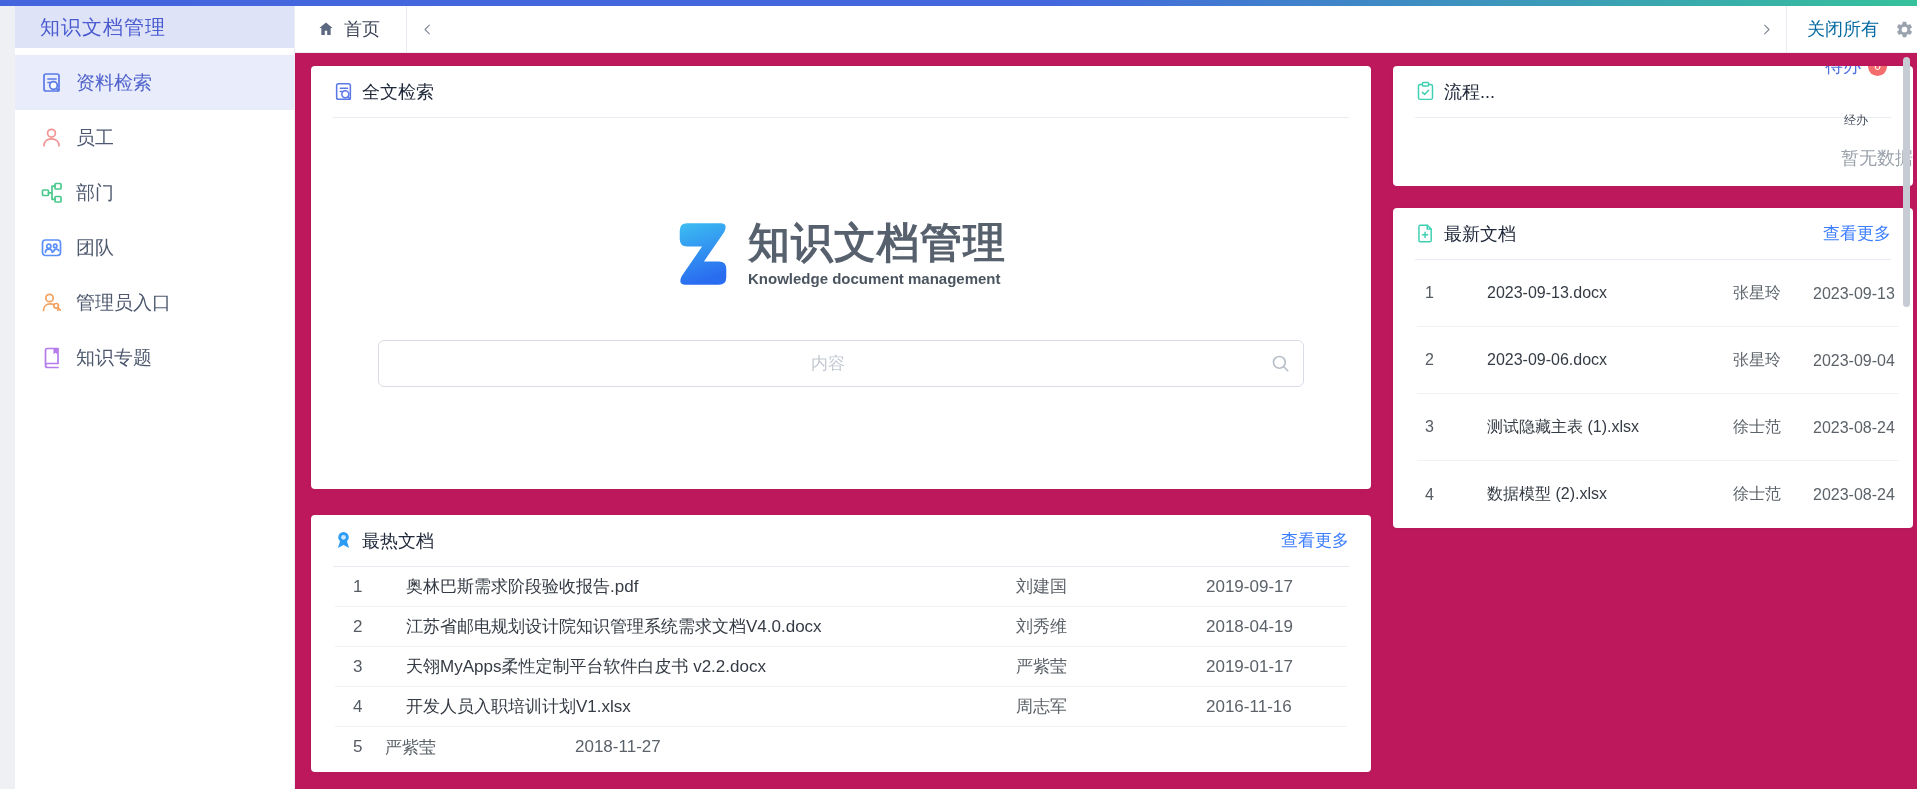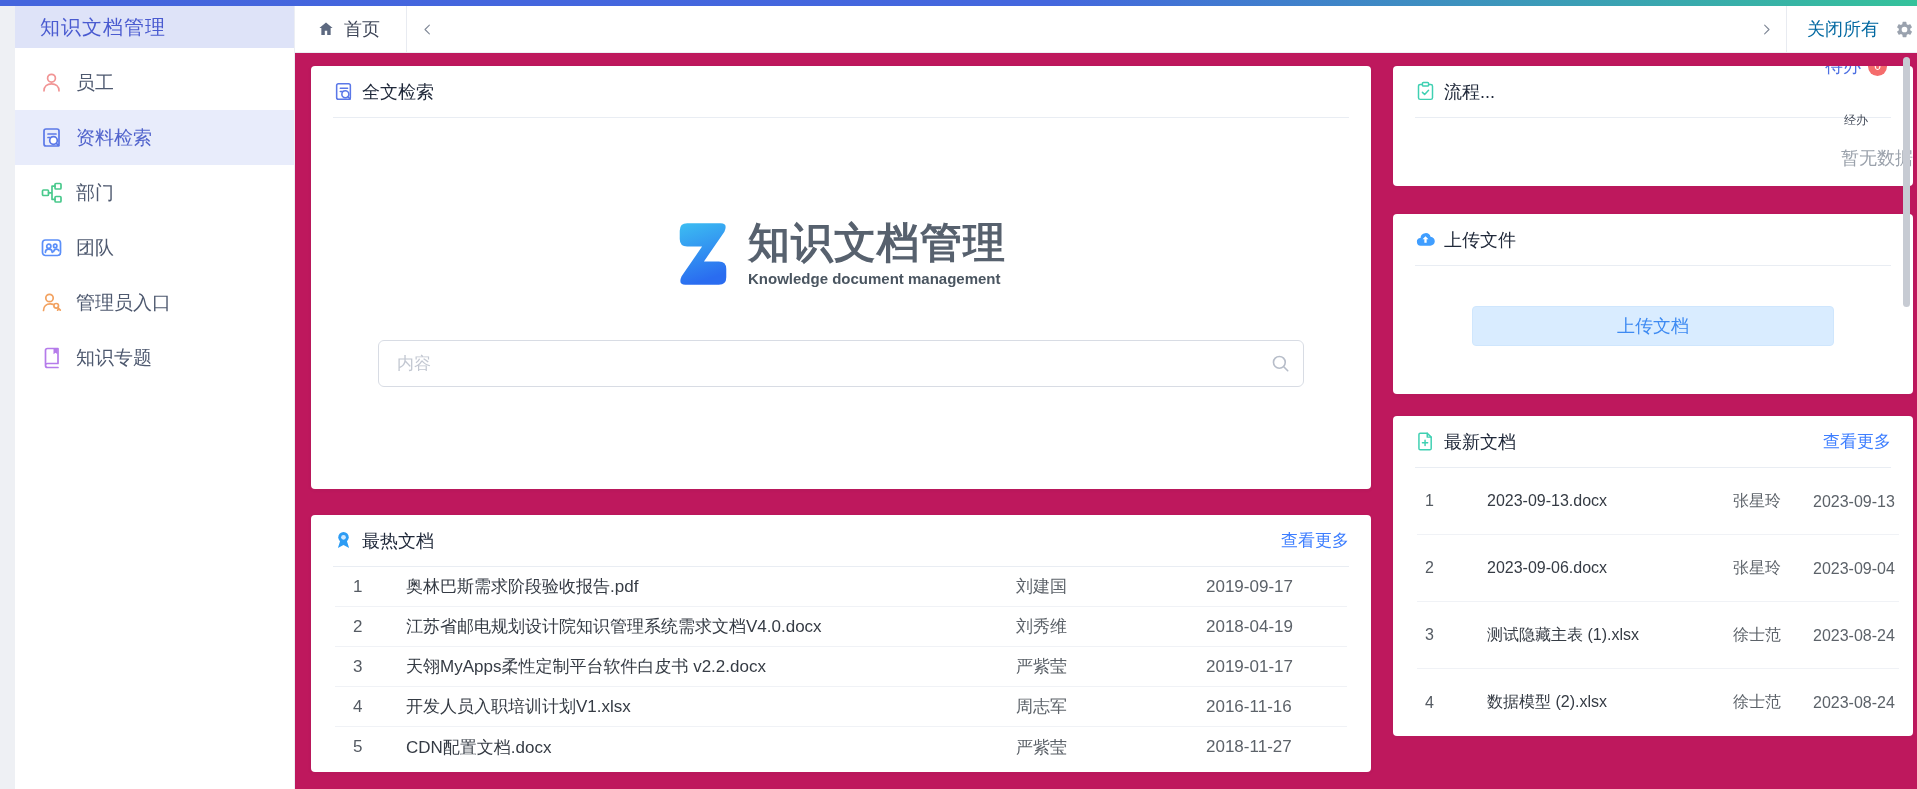--- a/index.html
+++ b/index.html
@@ -47,21 +47,21 @@
 
   
   .card-search { height: 423px; }
   .logo-wrap { margin-top: 100px; display: flex; justify-content: center; align-items: center; gap: 18px; }
   .logo-z { width: 54px; height: 72px; }
   .brand-cn { font-size: 42px; font-weight: 700; color: #57616e; line-height: 1.05; letter-spacing: 1px; }
   .brand-en { font-size: 15px; font-weight: 700; color: #4a5560; margin-top: 5px; }
   .search-row { margin: 50px auto 0; width: 926px; position: relative; }
   .search-input { width: 100%; height: 47px; border: 1px solid #d8dce4; border-radius: 6px;
     font-size: 17px; padding: 0 44px 0 18px; color: #333; outline: none;
-    font-family: "Liberation Sans", "DejaVu Sans", sans-serif; }
+    font-family: "Liberation Sans", "DejaVu Sans", sans-serif; text-align: center; }
   .search-input::placeholder { color: #c2c7d1; }
   .search-glass { position: absolute; right: 14px; top: 14px; width: 19px; height: 19px; cursor: pointer; }
 
   
   .card-hot { height: 257px; margin-top: 26px; }
   .hrow { height: 40px; display: flex; align-items: center; margin: 0 24px; font-size: 17px;
     border-bottom: 1px solid #f0f2f6; cursor: pointer; }
   .hrow:last-child { border-bottom: none; }
   .h-no { width: 50px; padding-left: 18px; color: #555b63; }
   .h-title { flex: 1; padding-left: 21px; color: #353b44; white-space: nowrap; overflow: hidden; }
@@ -103,40 +103,40 @@
 <body>
 
 <div class="accent-bar"></div>
 
 <div class="app">
 
   <aside class="sidebar">
     <div class="side-title">知识文档管理</div>
     <nav class="side-menu">
 
-      <div class="side-item">
-        <svg viewBox="0 0 23 23">
-          <g class="icon-stroke" stroke="#f19494">
-            <circle cx="11.5" cy="7.2" r="3.9"></circle>
-            <path d="M4 19.8 c0-4.6 3.3-7 7.5-7 s7.5 2.4 7.5 7"></path>
-          </g>
-        </svg>
-        <span class="side-label">员工</span>
-      </div>
-
       <div class="side-item active">
         <svg viewBox="0 0 23 23">
           <g class="icon-stroke" stroke="#5b78e8">
             <rect x="4" y="3" width="15" height="17" rx="2"></rect>
             <path d="M8 8 h8 M8 11.5 h4"></path>
             <circle cx="13.5" cy="14.5" r="3.8" fill="#fff"></circle>
             <path d="M16.3 17.3 L18.9 19.7"></path>
           </g>
         </svg>
         <span class="side-label">资料检索</span>
+      </div>
+
+      <div class="side-item">
+        <svg viewBox="0 0 23 23">
+          <g class="icon-stroke" stroke="#f19494">
+            <circle cx="11.5" cy="7.2" r="3.9"></circle>
+            <path d="M4 19.8 c0-4.6 3.3-7 7.5-7 s7.5 2.4 7.5 7"></path>
+          </g>
+        </svg>
+        <span class="side-label">员工</span>
       </div>
 
       <div class="side-item">
         <svg viewBox="0 0 23 23">
           <g class="icon-stroke" stroke="#49c98c">
             <rect x="2.5" y="9" width="6" height="5.5" rx="1"></rect>
             <rect x="15" y="2.5" width="6" height="5.5" rx="1"></rect>
             <rect x="15" y="15.5" width="6" height="5.5" rx="1"></rect>
             <path d="M8.5 11.8 h3.5 M12 11.8 V5.2 h3 M12 11.8 v6.5 h3"></path>
           </g>
@@ -287,21 +287,20 @@
 
               <div class="hrow">
                 <span class="h-no">4</span>
                 <span class="h-title">开发人员入职培训计划V1.xlsx</span>
                 <span class="h-author">周志军</span>
                 <span class="h-date">2016-11-16</span>
               </div>
 
               <div class="hrow">
                 <span class="h-no">5</span>
-                <span class="h-title">CDN配置文档.docx</span>
                 <span class="h-author">严紫莹</span>
                 <span class="h-date">2018-11-27</span>
               </div>
             </div>
         </div>
       </div>
 
       <div class="col-right">
         <div class="card card-flow">
           <div class="card-head">
@@ -317,32 +316,20 @@
               <span class="tab-todo">
                 <span>待办</span>
                 <span class="badge">0</span>
               </span>
               <span class="tab-done">经办</span>
             </div>
           </div>
           <div class="empty-text">暂无数据</div>
         </div>
 
-        <div class="card card-upload">
-          <div class="card-head">
-            <svg viewBox="0 0 24 24">
-              <path fill="#409eff" d="M6.8 19 a4.4 4.4 0 0 1 -.5 -8.8 a5.9 5.9 0 0 1 11.5 -1.4 a4.3 4.3 0 0 1 -.6 10.2 z"></path>
-              <path fill="#fff" d="M12 8.2 l3.4 3.6 h-2.1 v3.8 h-2.6 v-3.8 h-2.1 z"></path>
-            </svg>
-            <span>上传文件</span>
-          </div>
-          <div class="upload-body">
-            <button class="upload-btn">上传文档</button>
-          </div>
-        </div>
 
         <div class="card card-recent">
           <div class="card-head">
             <svg viewBox="0 0 24 24">
               <g class="icon-stroke" stroke="#3fd0b2">
                 <path d="M6 2.5 h8 l4.5 4.5 V20 a1.5 1.5 0 0 1 -1.5 1.5 H6 A1.5 1.5 0 0 1 4.5 20 V4 A1.5 1.5 0 0 1 6 2.5 Z"></path>
                 <path d="M14 2.5 V7 h4.5"></path>
                 <path d="M11.5 10.5 v6 M8.5 13.5 h6"></path>
               </g>
             </svg>

